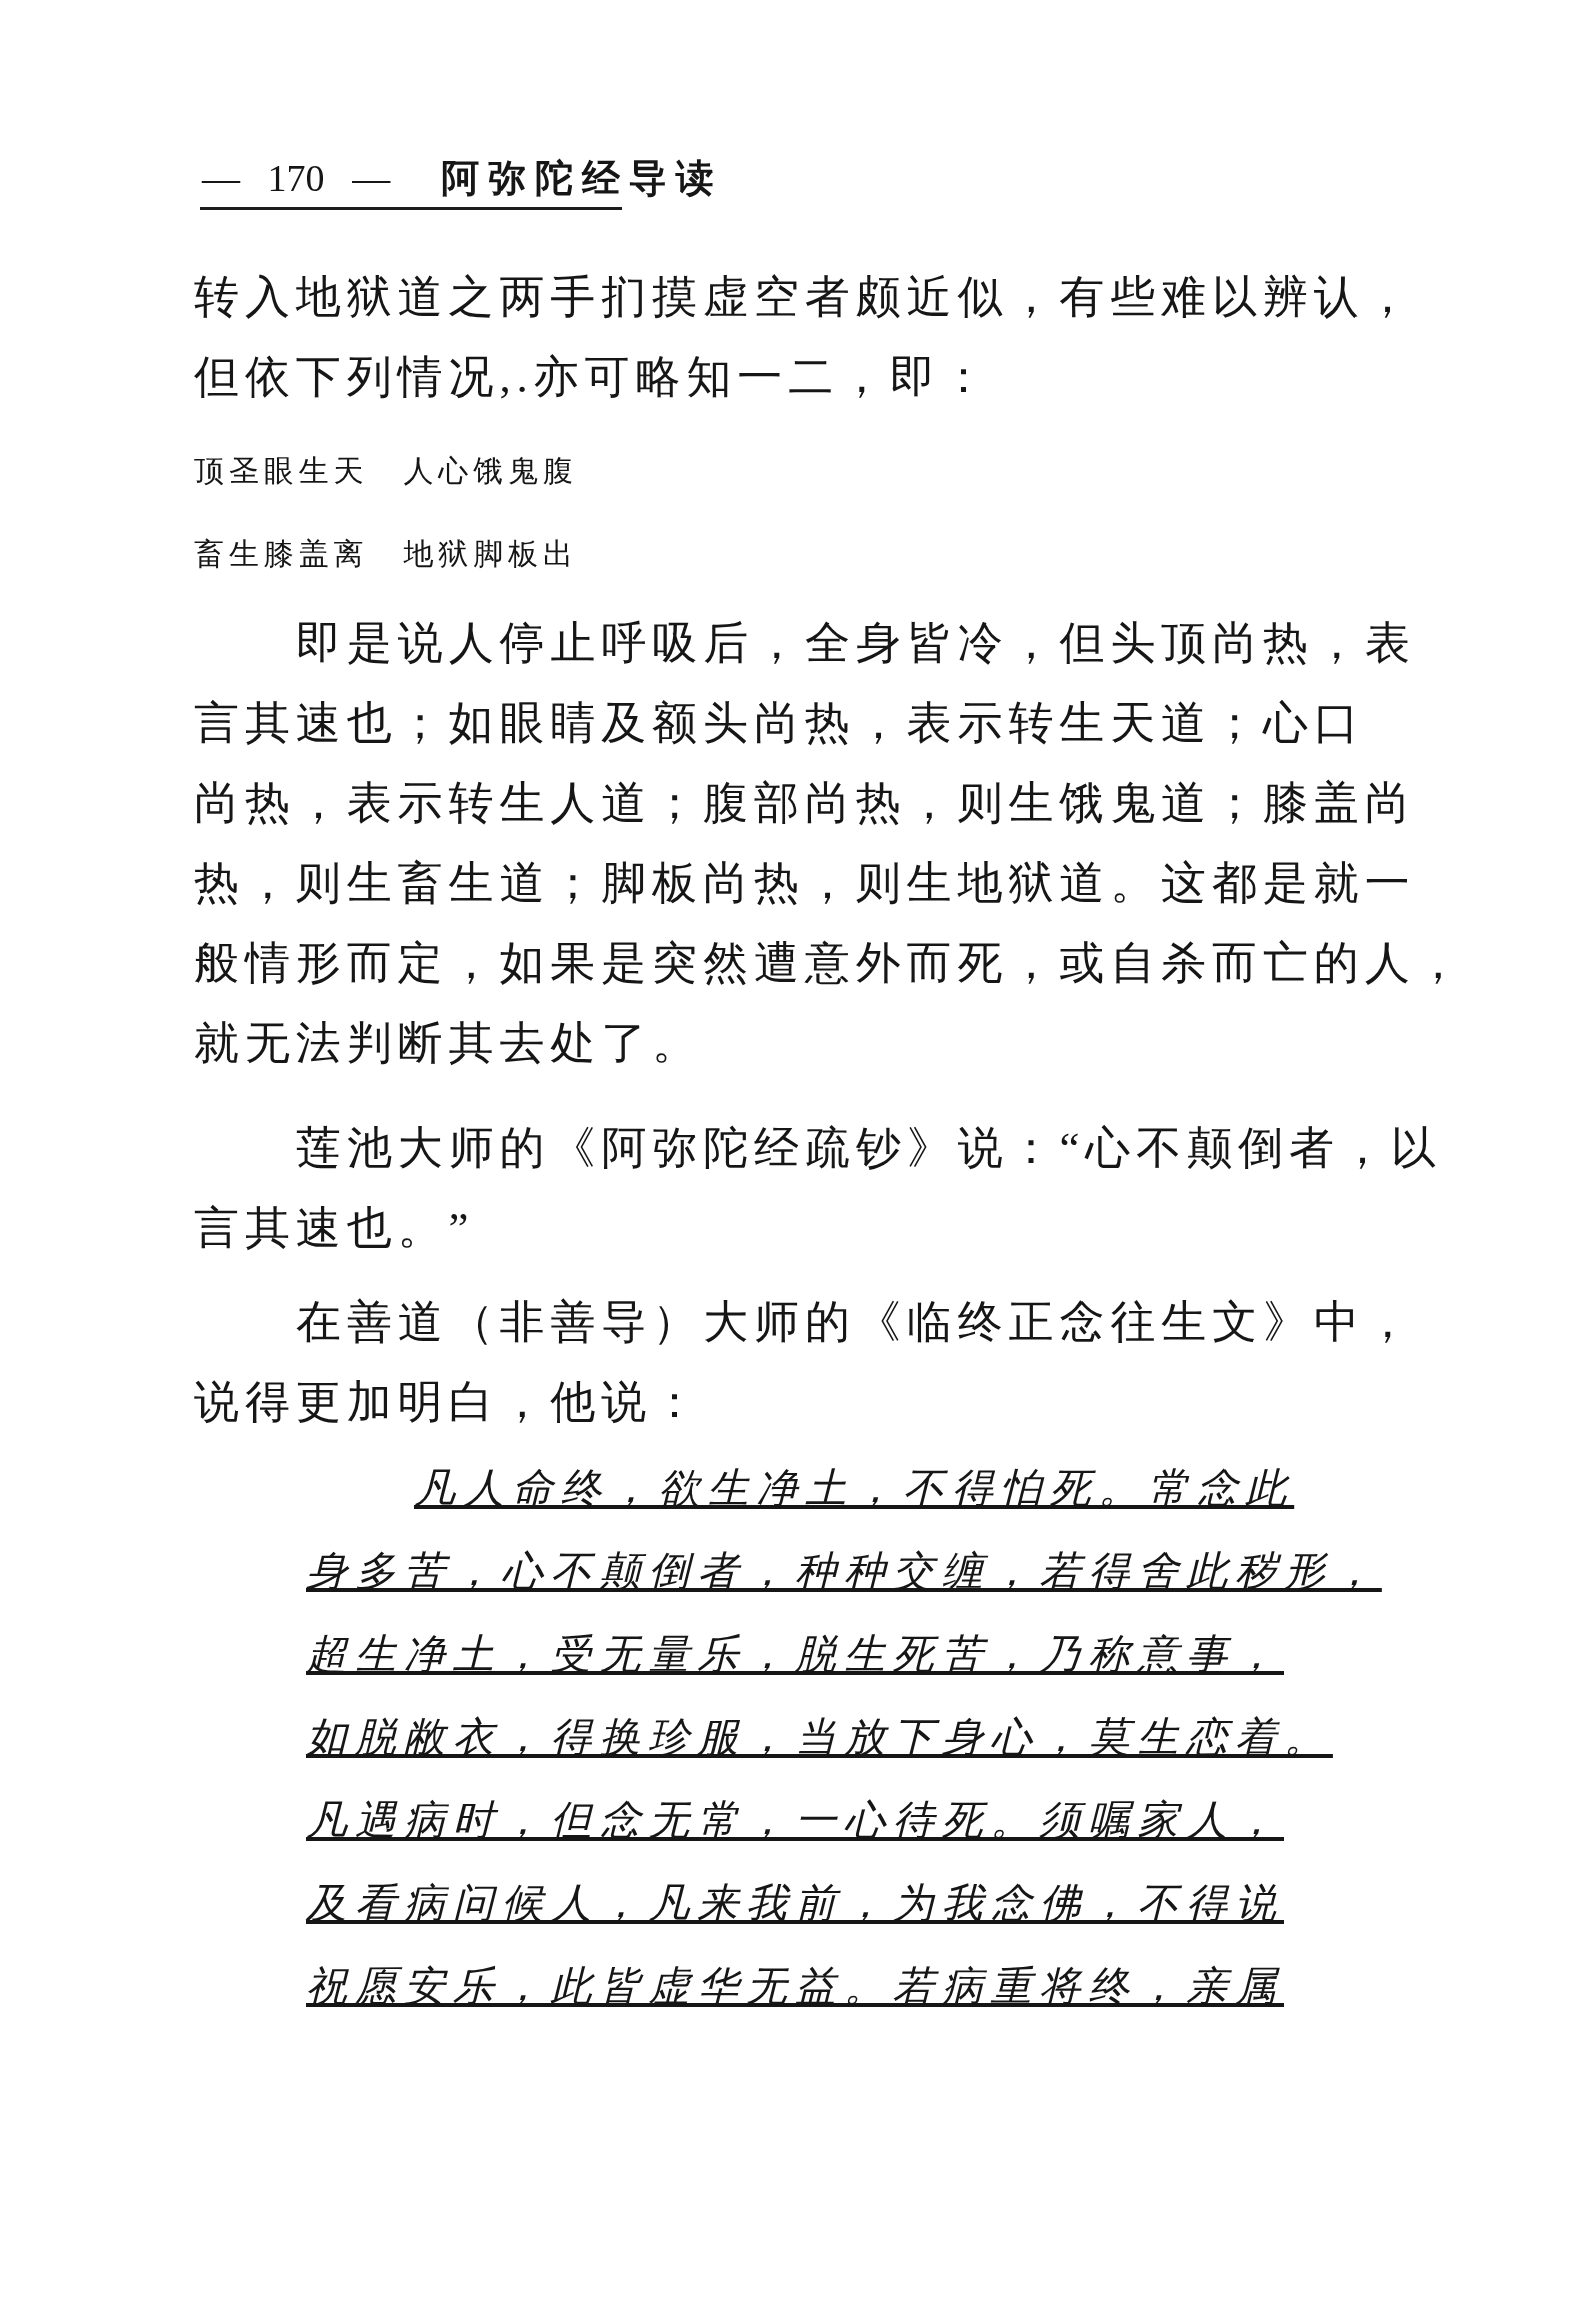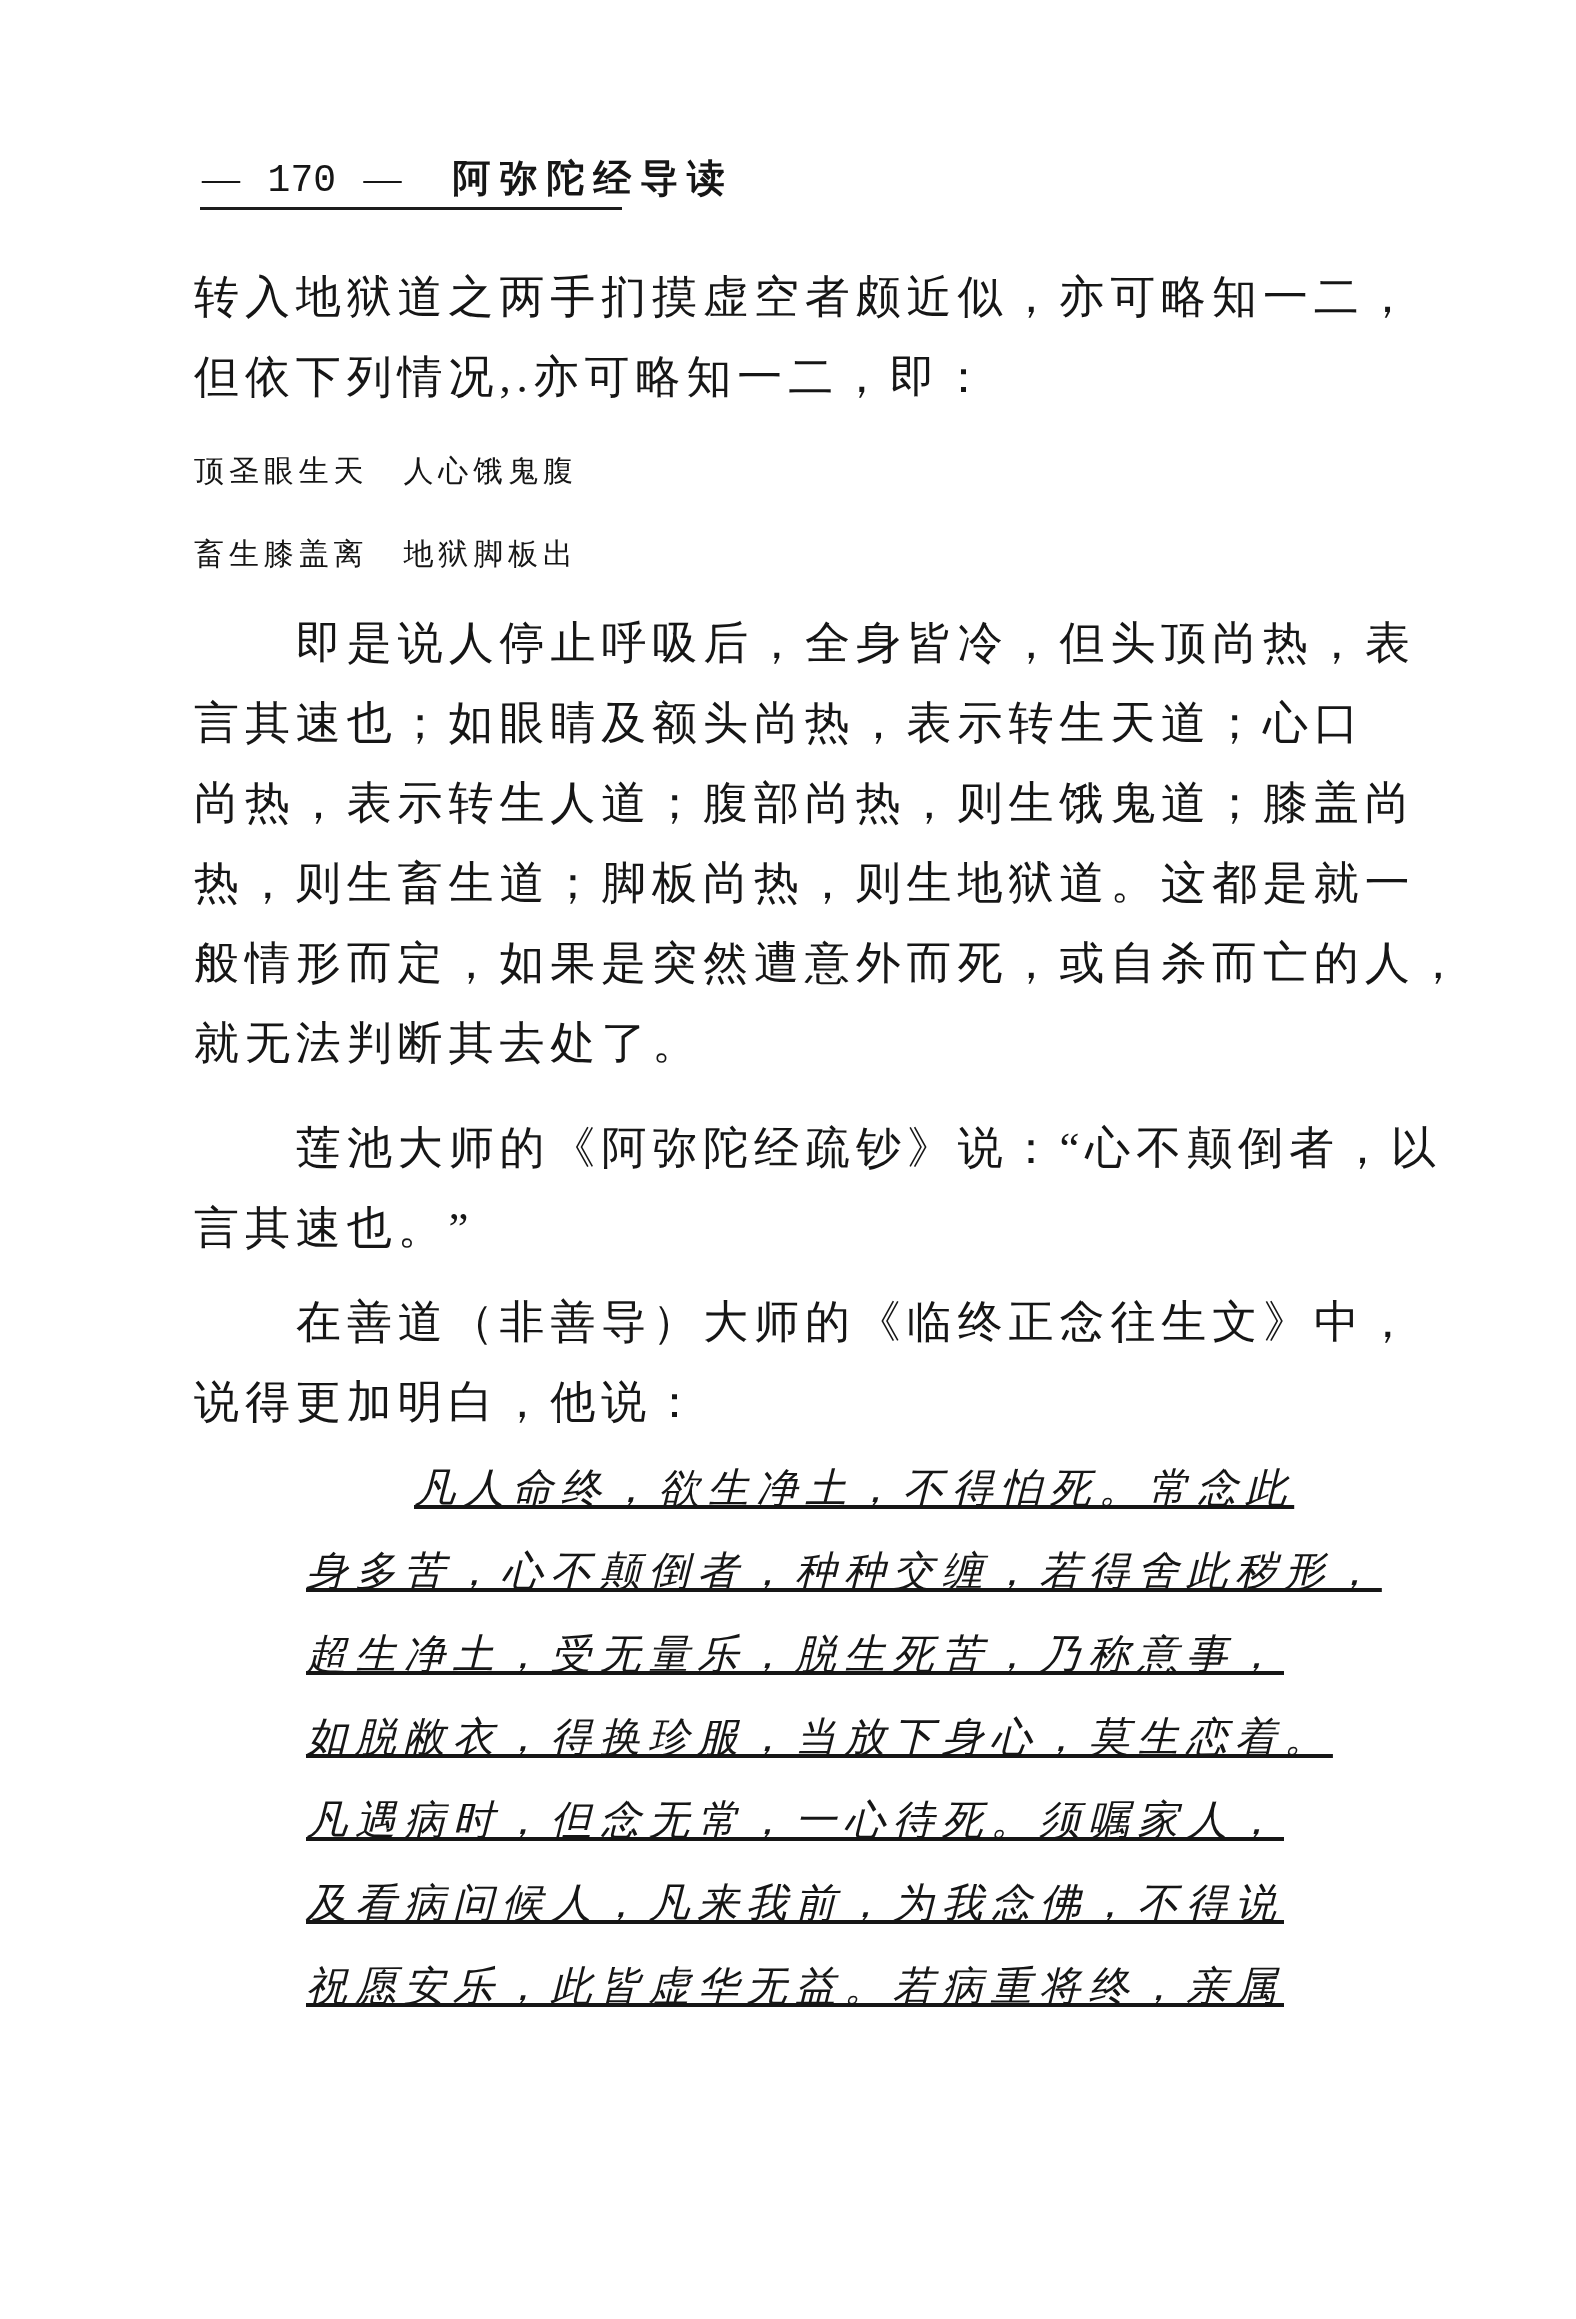--- a/index.html
+++ b/index.html
@@ -20,21 +20,21 @@
   .running-header {
     position: absolute;
     left: 202px;
     top: 153px;
     height: 51px;
     font-size: 38px;
     line-height: 51px;
     white-space: nowrap;
   }
   .running-header .dash { letter-spacing: 0; }
-  .running-header .page-num { margin: 0 27.6px; font-family: Liberation Mono, monospace; }
+  .running-header .page-num { margin: 0 27.6px; font-family: Liberation Serif, serif; }
   .running-header .book-title { margin-left: 51px; letter-spacing: 8.9px; font-weight: 700; margin-top: 27px; }
   .header-rule {
     position: absolute;
     left: 200px;
     top: 207px;
     width: 422px;
     height: 3px;
     background: #1c1c1c;
   }
   
@@ -81,21 +81,21 @@
 <div class="book-page">
 
   <div class="running-header">
     <span class="dash">—</span><span class="page-num">170</span><span class="dash">—</span><span class="book-title">阿弥陀经导读</span>
   </div>
   <div class="header-rule"></div>
 
   <div class="text-body">
 
     <div>
-      <div class="line">转入地狱道之两手扪摸虚空者颇近似，亦可略知一二，</div>
+      <div class="line">转入地狱道之两手扪摸虚空者颇近似，有些难以辨认，</div>
       <div class="line">但依下列情况,.亦可略知一二，即：</div>
     </div>
 
     <div class="verse-block">
       <div class="verse-line">顶圣眼生天　人心饿鬼腹</div>
       <div class="verse-line">畜生膝盖离　地狱脚板出</div>
     </div>
 
     <div>
       <div class="line indent2">即是说人停止呼吸后，全身皆冷，但头顶尚热，表</div>

